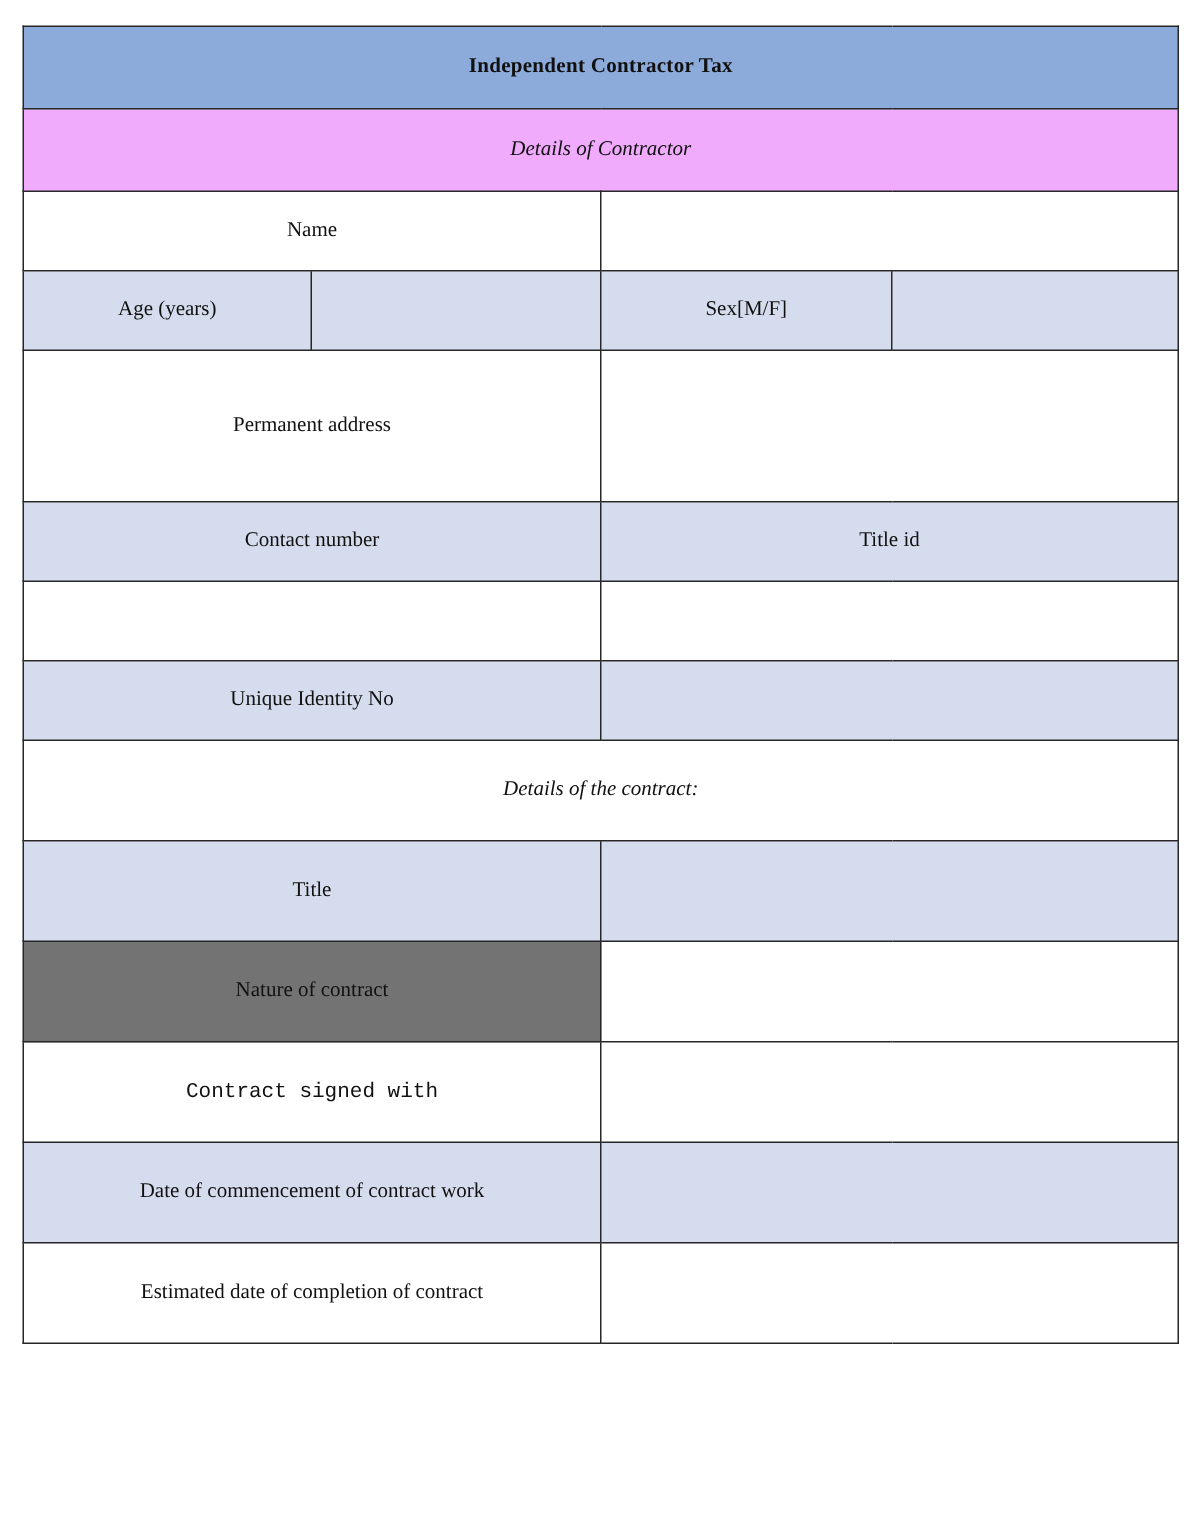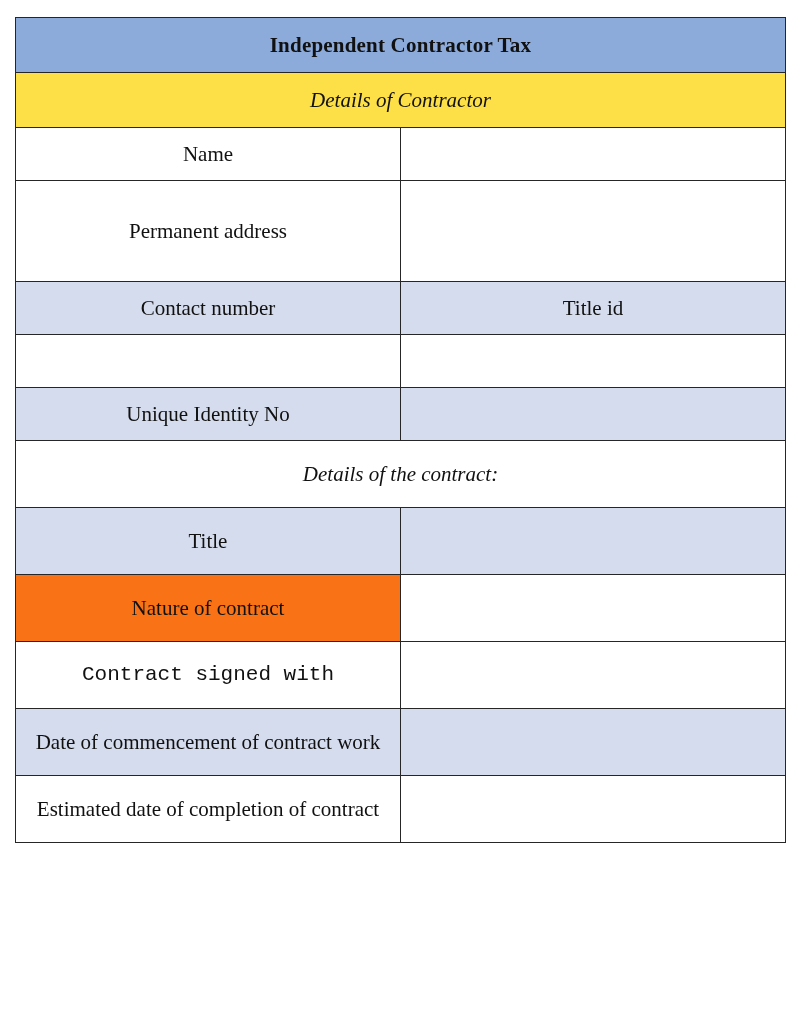--- a/index.html
+++ b/index.html
@@ -30,39 +30,39 @@
     top: 17px;
     width: 770px;
     border-collapse: collapse;
     table-layout: fixed;
   }
   .form-table td {
     border: 1.6px solid #262626;
     padding: 0;
     vertical-align: middle;
     text-align: center;
-    font-size: 21px;
+    font-size: 14px;
     line-height: 1.15;
     color: #111111;
   }
 
   
   .title-cell {
     background: #8cabdb;
     height: 54px;
     font-weight: bold;
     font-size: 25px;
     letter-spacing: .2px;
     color: #0d0d1a;
     border-color: #262626;
   }
 
   
   .section-cell {
-    background: #fde047;
+    background: #f0abfc;
     height: 54px;
     text-align: left;
     font-style: italic;
     font-size: 20px;
     padding-left: 14px;
   }
   .section-cell-white {
     background: #ffffff;
     height: 66px;
     text-align: left;
@@ -111,20 +111,26 @@
 
       <tr>
         <td class="section-cell" colspan="4">Details of Contractor</td>
       </tr>
 
       <tr>
         <td class="plain r-name" colspan="2" style="width:423px">Name</td>
         <td class="plain r-name" colspan="2"></td>
       </tr>
 
+      <tr>
+        <td class="shade r-age">Age (years)</td>
+        <td class="shade r-age"></td>
+        <td class="shade r-age">Sex[M/F]</td>
+        <td class="shade r-age"></td>
+      </tr>
 
       <tr>
         <td class="addr-cell r-addr" colspan="2">Permanent address</td>
         <td class="addr-cell r-addr" colspan="2"></td>
       </tr>
 
       <tr>
         <td class="shade r-contact" colspan="2">Contact number</td>
         <td class="shade r-contact" colspan="2">Title id</td>
       </tr>
@@ -141,21 +147,21 @@
 
       <tr>
         <td class="section-cell-white" colspan="4">Details of the contract:</td>
       </tr>
 
       <tr class="contract-row">
         <td class="r-detail" style="width: 405px; background: rgb(213, 220, 237);" colspan="2">Title</td>
         <td class="r-detail" colspan="2" style="background: rgb(213, 220, 237);"></td>
       </tr>
       <tr class="contract-row">
-        <td class="r-detail" colspan="2" style="background: #f97316;">Nature of contract</td>
+        <td class="r-detail" colspan="2" style="background: #737373;">Nature of contract</td>
         <td class="r-detail" colspan="2" style="background: rgb(255, 255, 255);"></td>
       </tr>
       <tr class="contract-row">
         <td class="r-detail" colspan="2" style="background: rgb(255, 255, 255); font-family: Liberation Mono, monospace;">Contract signed with</td>
         <td class="r-detail" colspan="2" style="background: rgb(255, 255, 255);"></td>
       </tr>
       <tr class="contract-row">
         <td class="r-detail" colspan="2" style="background: rgb(213, 220, 237);">Date of commencement of contract work</td>
         <td class="r-detail" colspan="2" style="background: rgb(213, 220, 237);"></td>
       </tr>

